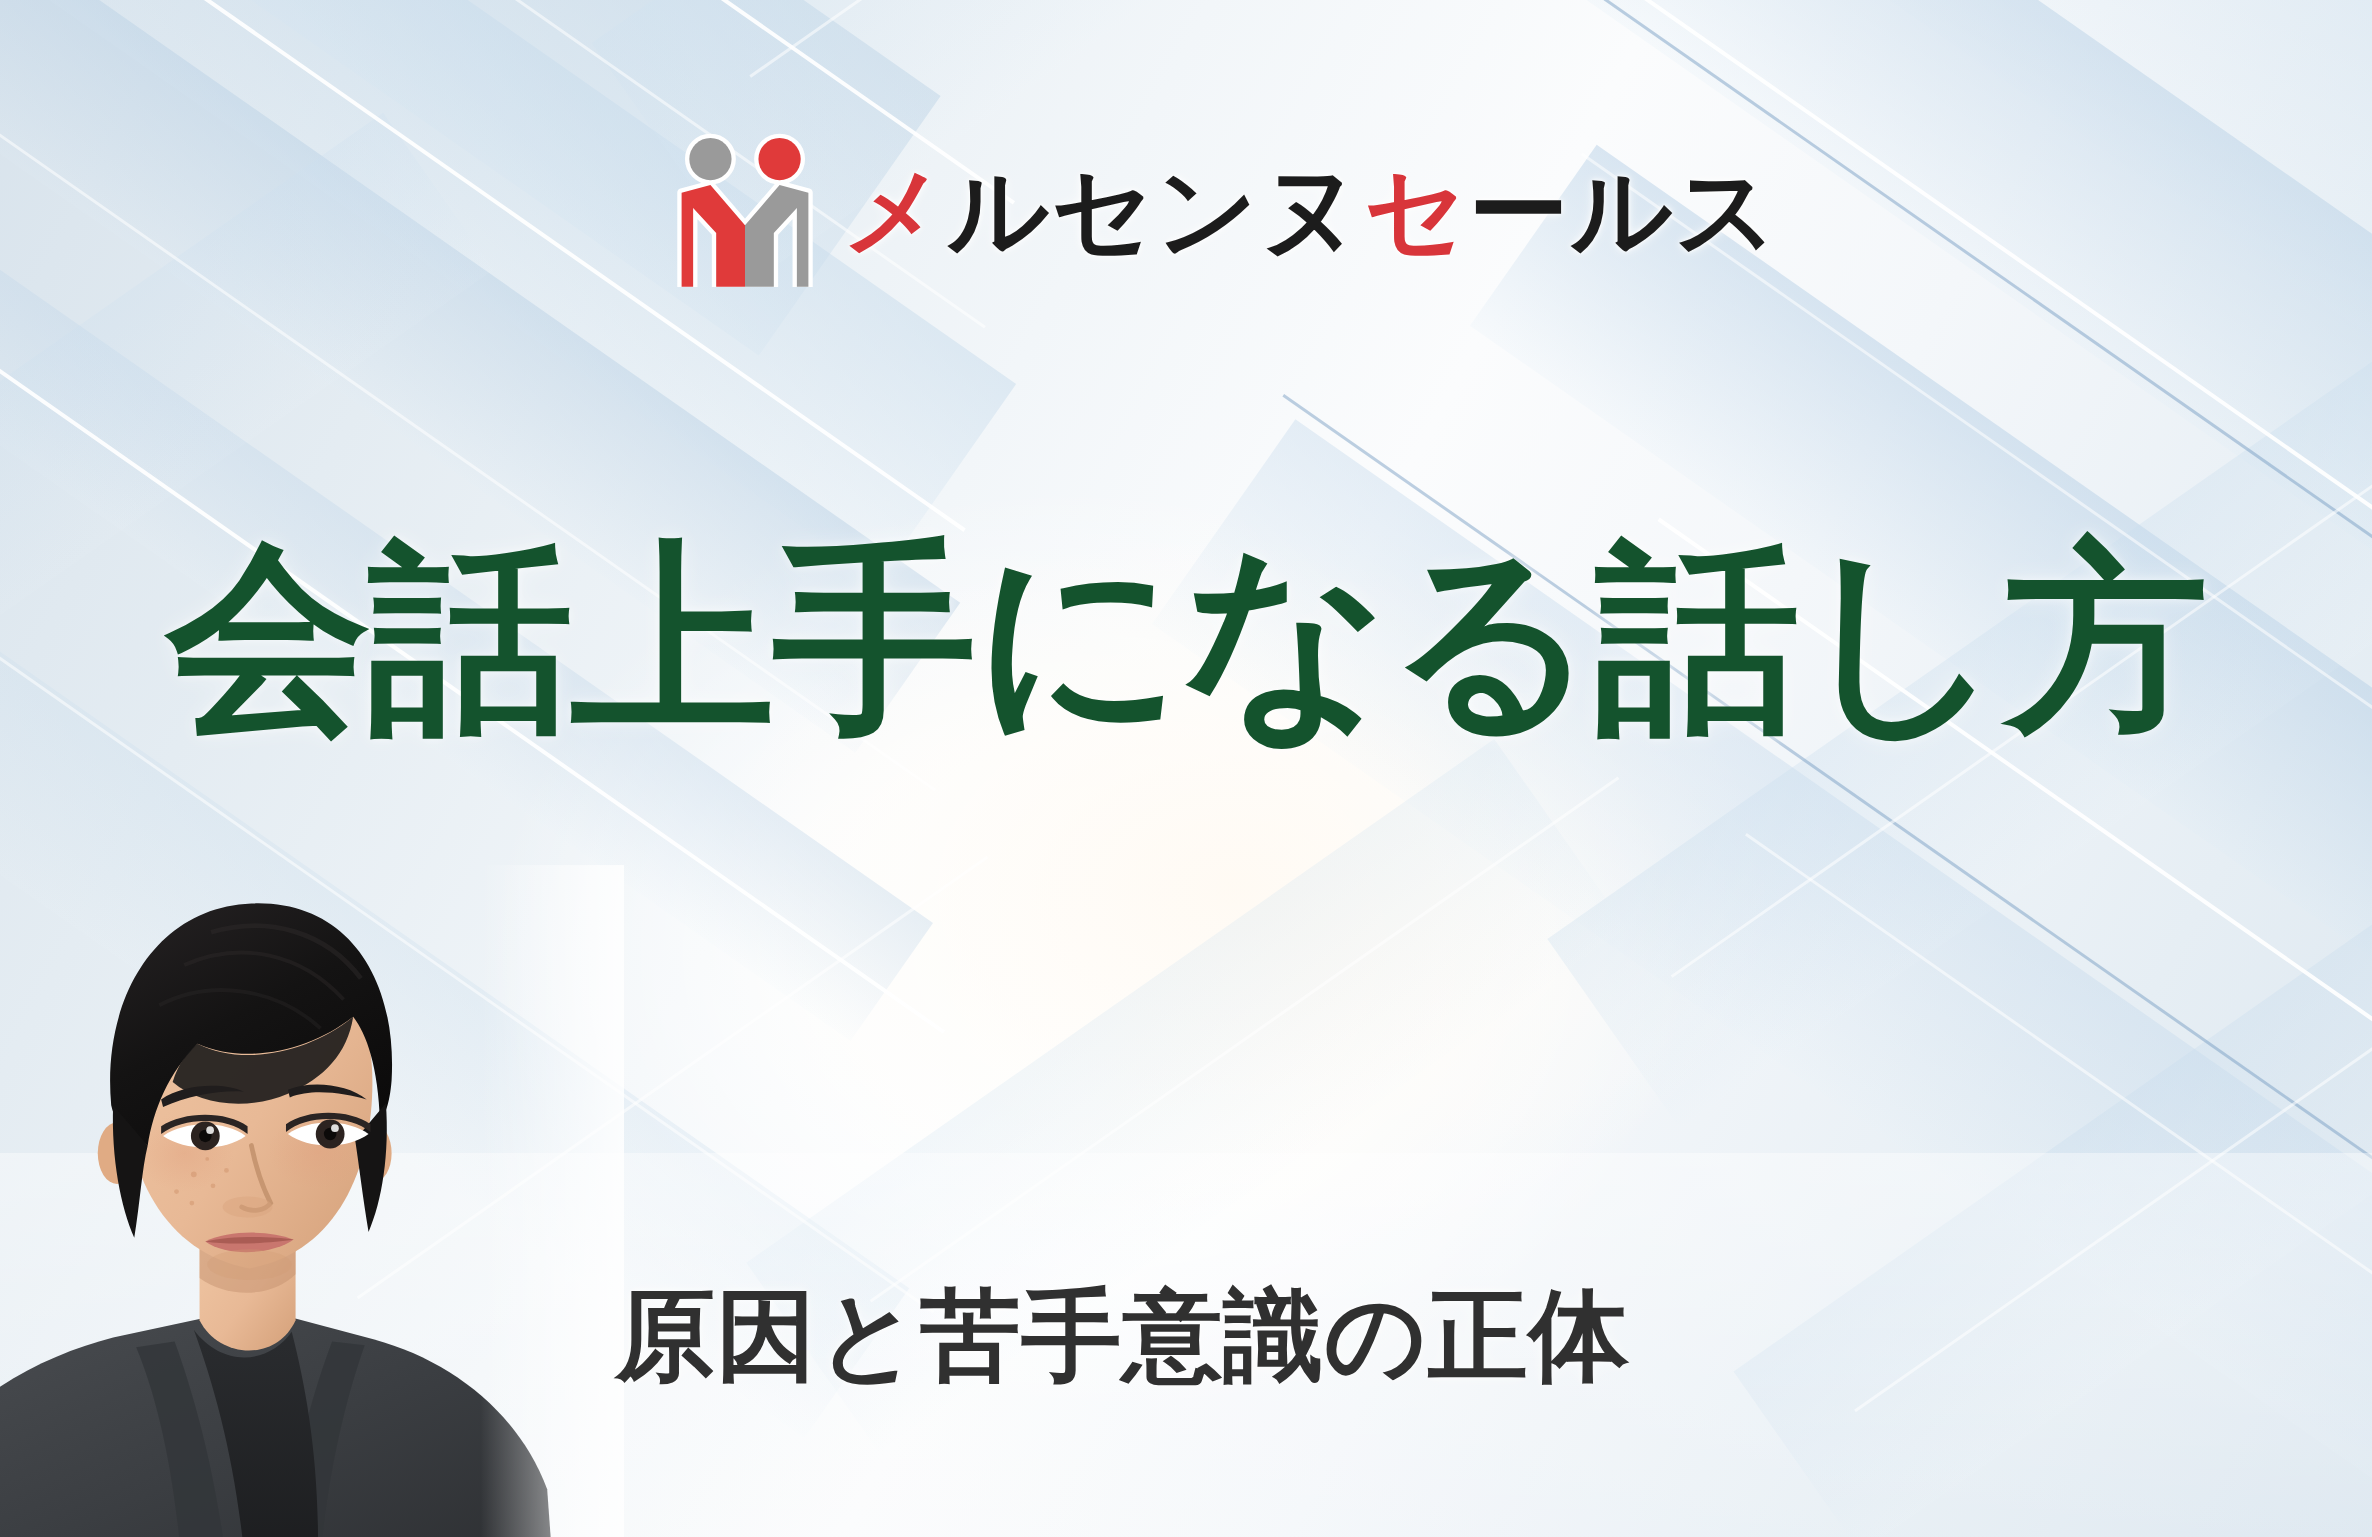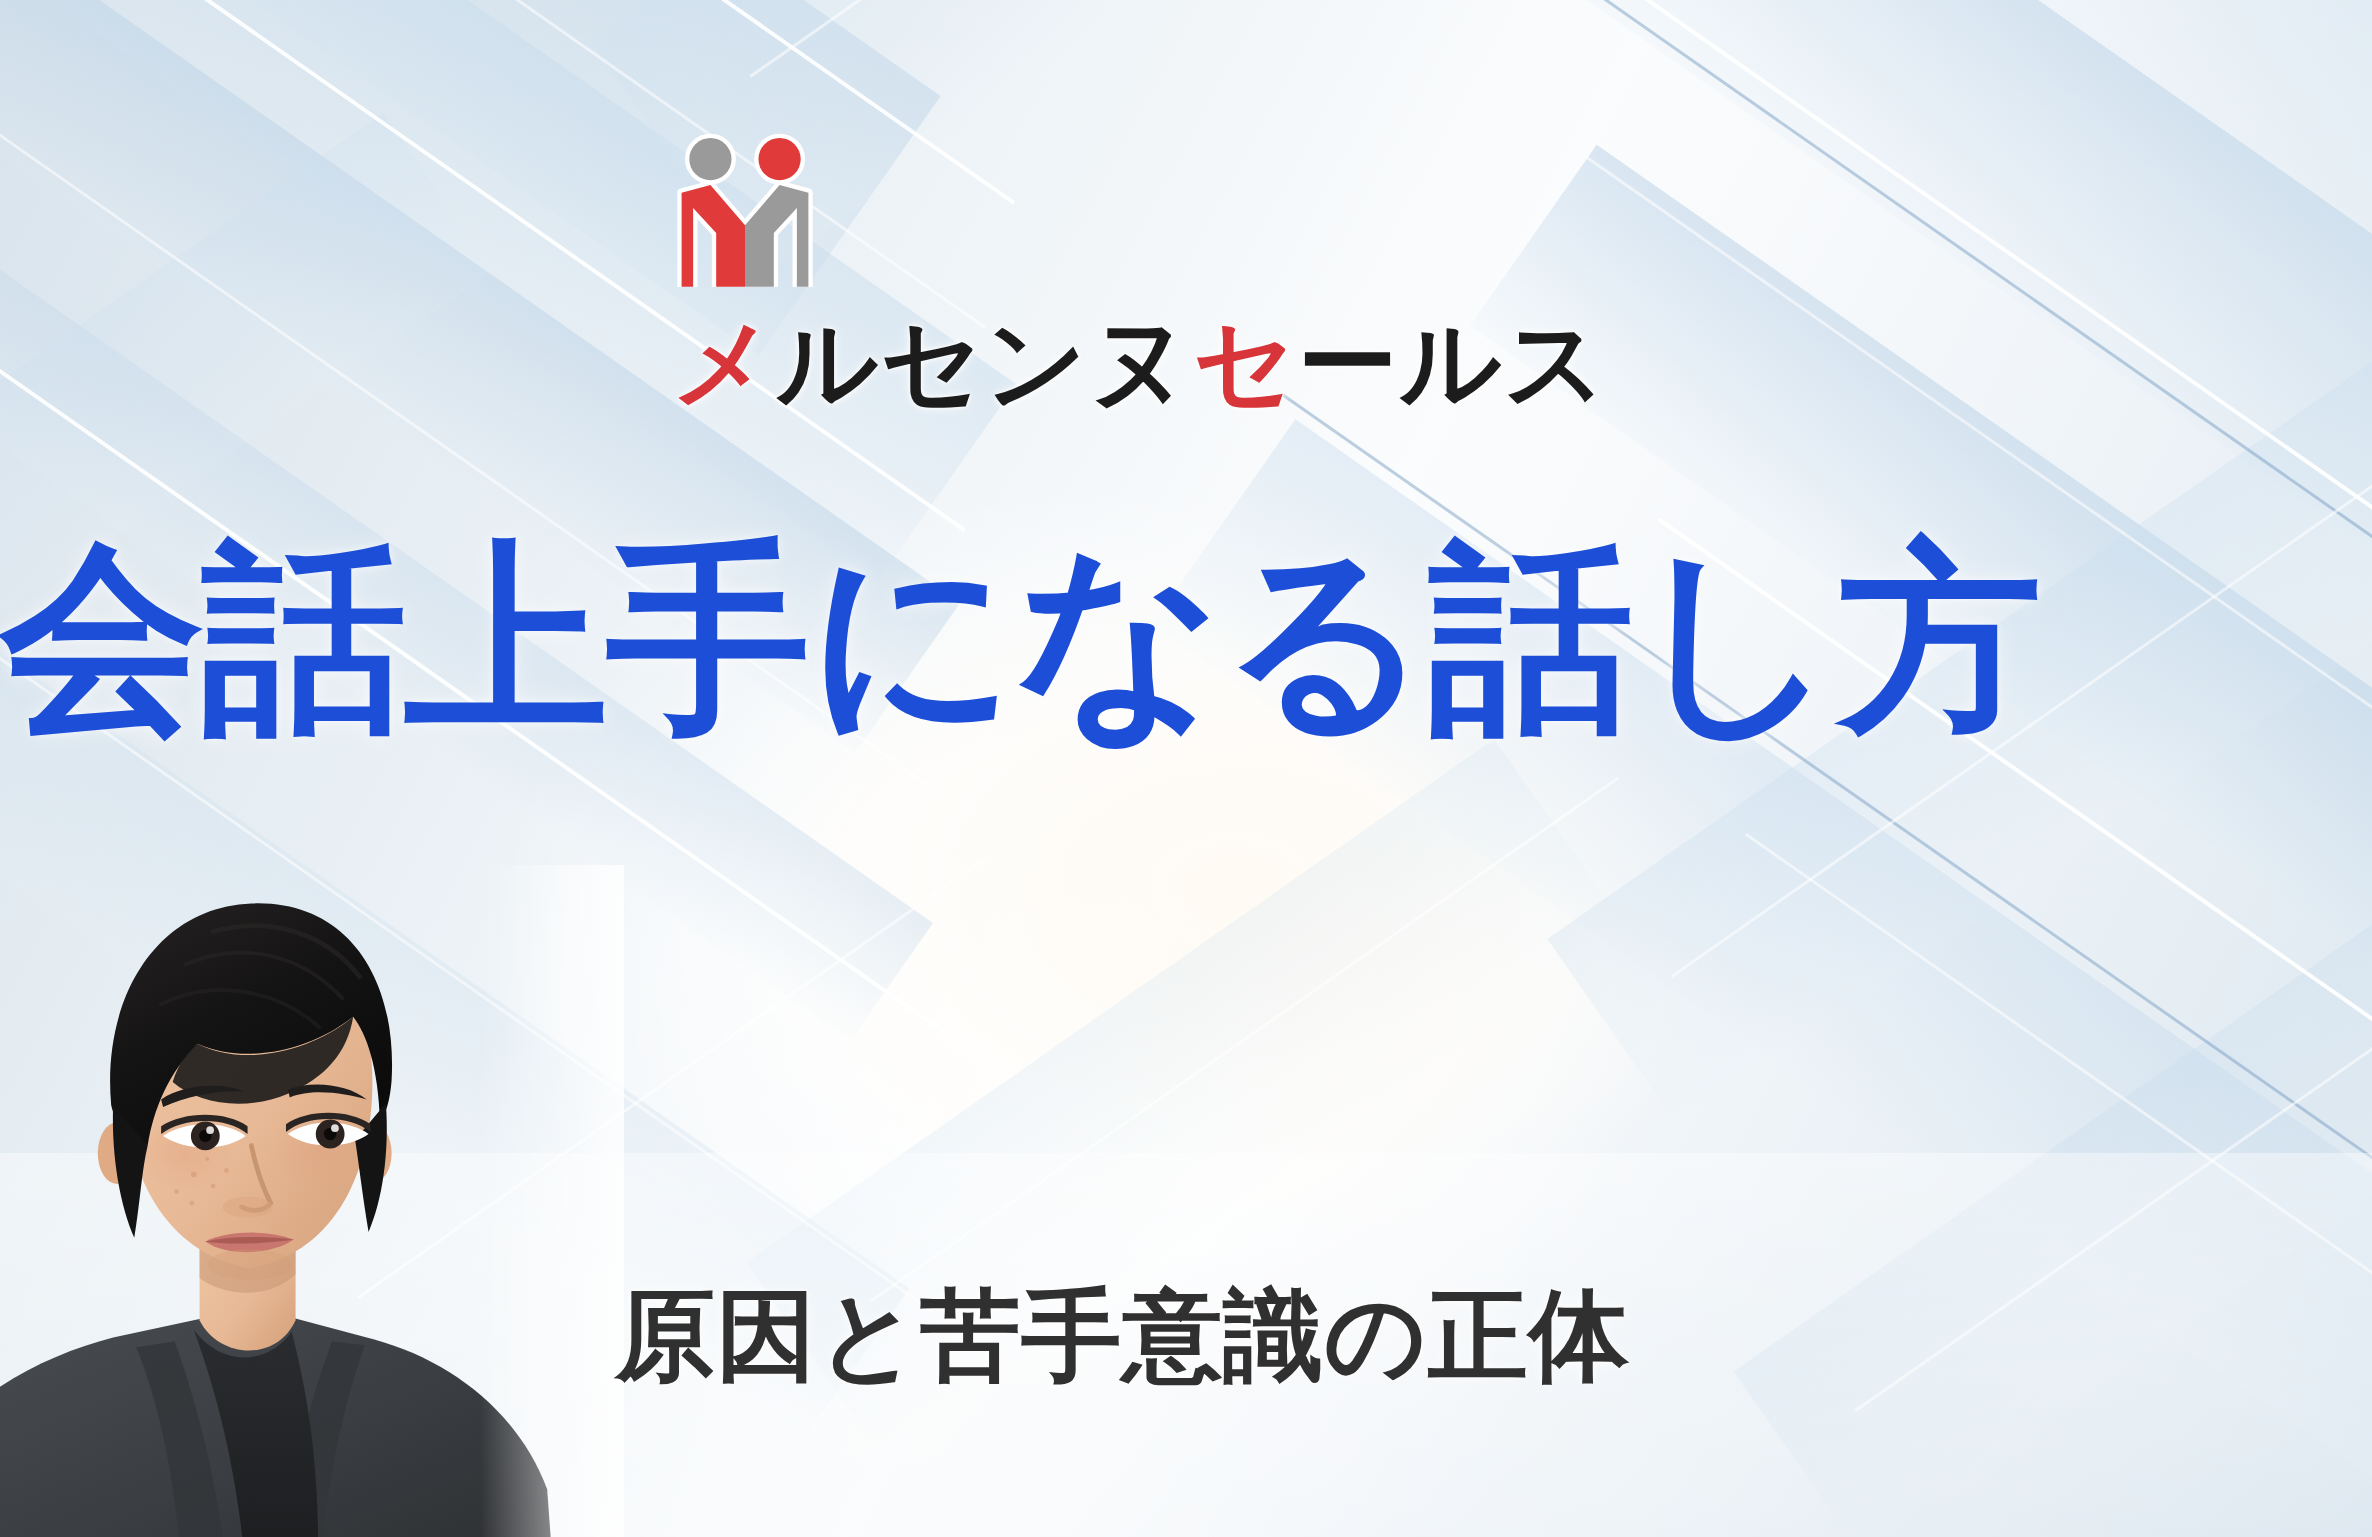--- a/index.html
+++ b/index.html
@@ -83,46 +83,47 @@
        transform:rotate(-35deg); }
 
   
   .line{ position:absolute; background:rgba(255,255,255,0.92); pointer-events:none; }
   .lg{ background:rgba(255,255,255,0.55); }
   .lb{ background:rgba(110,150,190,0.45); }
 
   
   .logo{
     position:absolute; left:672px; top:133px;
-    display:flex; gap:25px;flex-direction:column;
+    display:flex; align-items:center; gap:25px;
   }
   .logo-mark{ width:146px; height:154px; display:block; }
   .logo-text{
     font-size:100px;
     font-weight:700;
     letter-spacing:1.9px;
     line-height:1;
     white-space:nowrap;
     color:#1c1c1c;
     text-shadow:
       0 0 3.8px rgba(255,255,255,0.95),
       0 0 7.7px rgba(255,255,255,0.85),
       0 0 13.4px rgba(255,255,255,0.6);
   }
   .logo-text .accent{ color:#d8353a; }
 
   
   .title{
     position:absolute;
     left:0; right:0; top:524px;
+    text-align:center;
     font-size:204px;
     font-weight:900;
     line-height:1.12;
     letter-spacing:-1.9px;
-    color:#1d4ed8;
+    color:#14532d;
     white-space:nowrap;
     text-shadow:
       0 0 9.6px rgba(255,255,255,0.55),
       0 0 25px rgba(255,255,255,0.45);
   }
 
   
   .subtitle{
     position:absolute;
     left:615px; right:0; top:1280px;

